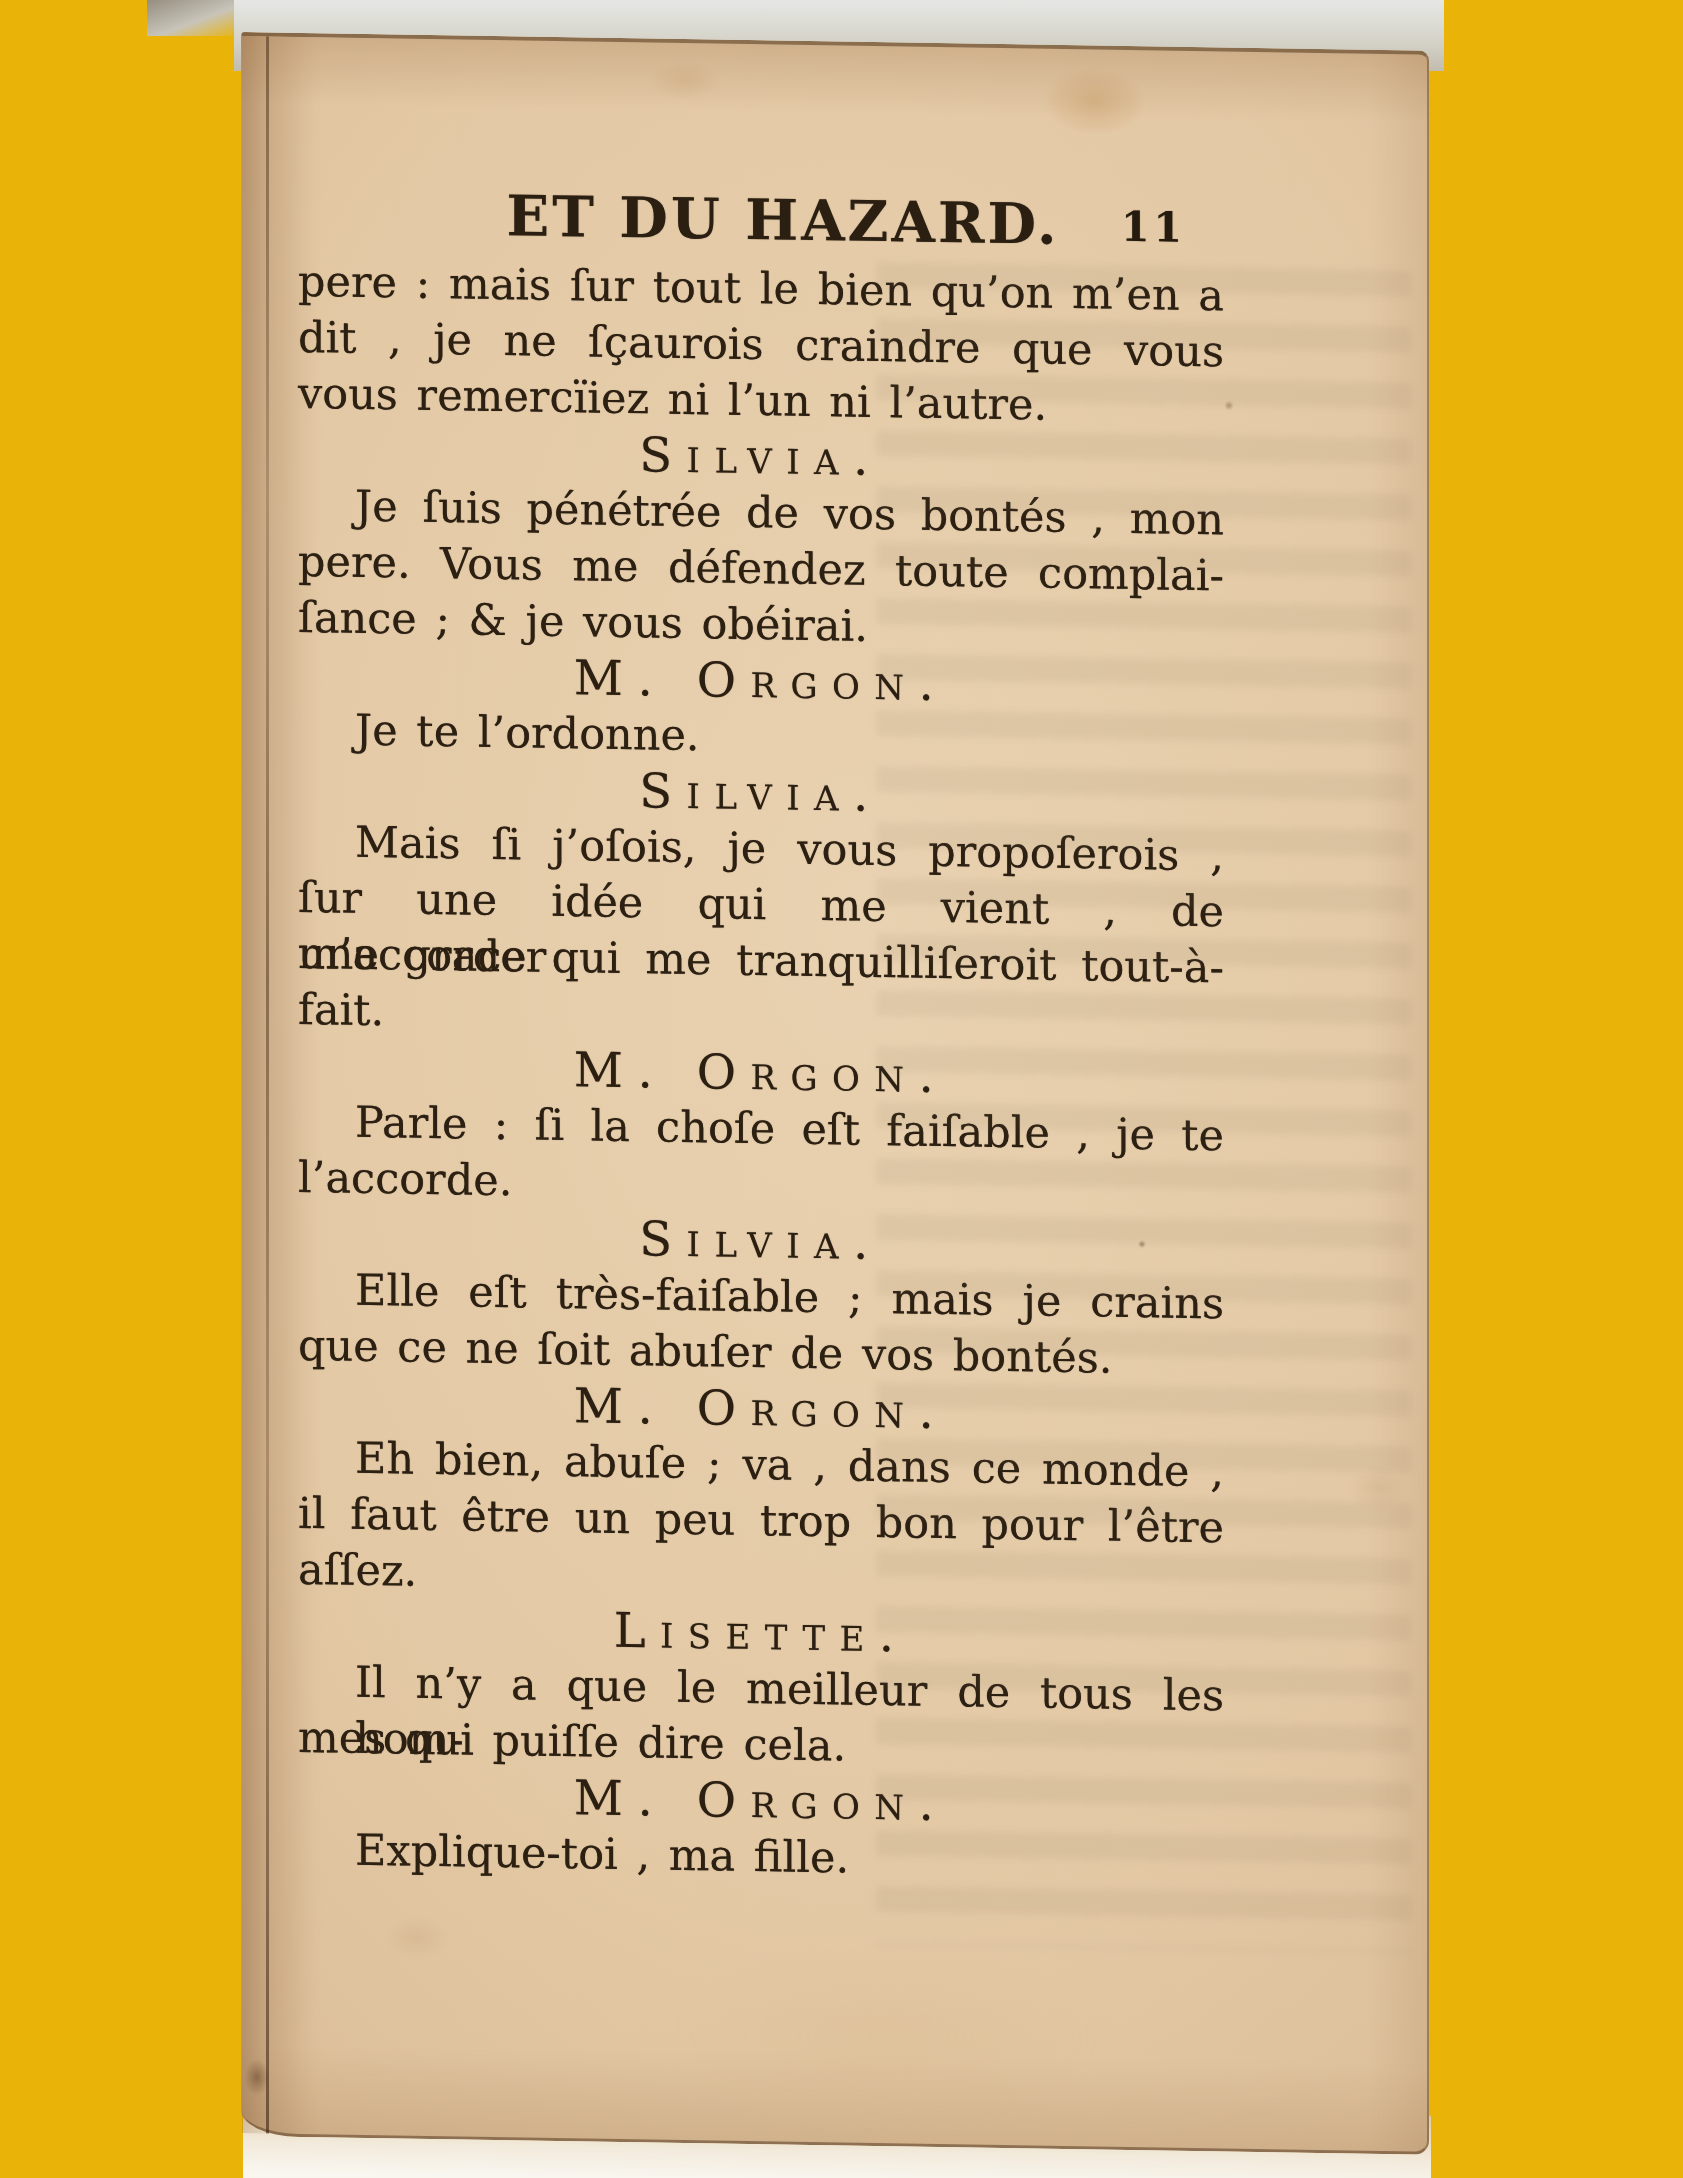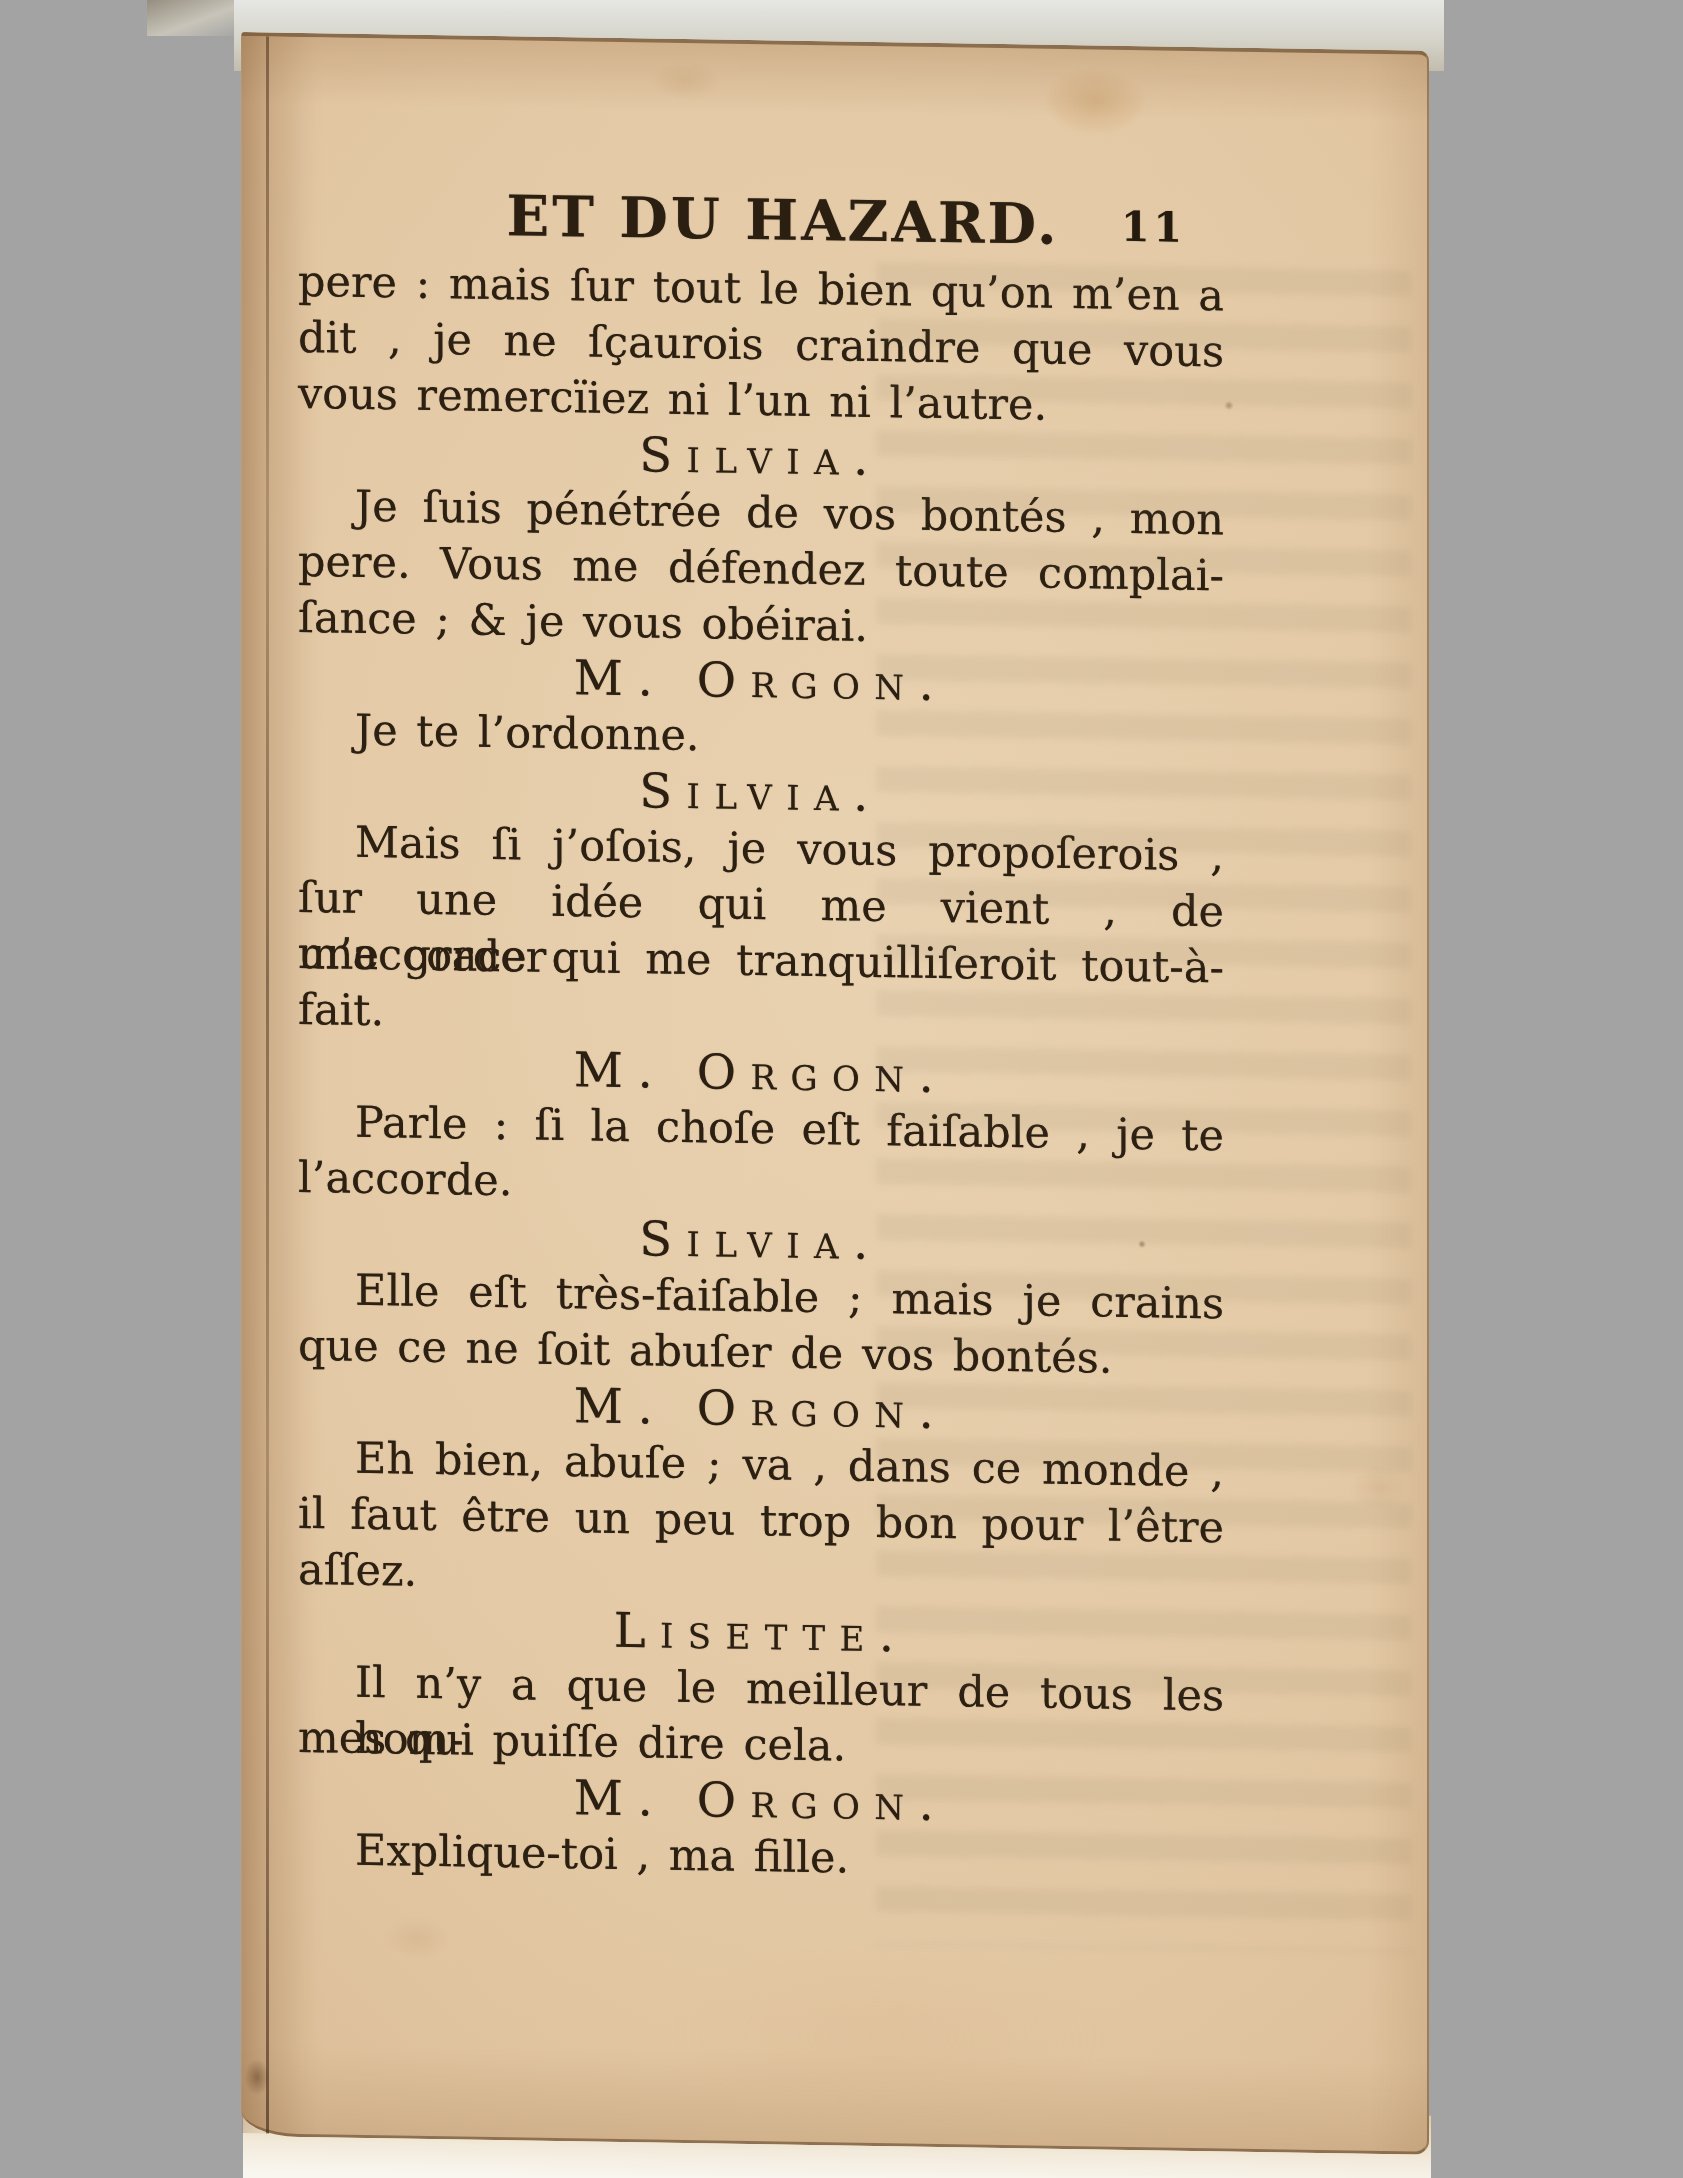--- a/index.html
+++ b/index.html
@@ -3,21 +3,21 @@
 <meta charset="utf-8">
 <style>
   html,body{margin:0;padding:0;}
   body{
     width:1683px;height:2178px;
     background:#fbfbf8;
     overflow:hidden;
     font-family:"DejaVu Serif","Liberation Serif",serif;
     position:relative;
   }
-  .scan{position:absolute;inset:0;background:#a3a3a3;}
+  .scan{position:absolute;inset:0;background:#eab308;}
 
   
   .corner-shade{
     position:absolute;left:147px;top:0;width:97px;height:36px;
     background:linear-gradient(to bottom right,#958e80,#c8c4b9 55%,rgba(200,197,188,0));
   }
 
   
   .adjacent-edge{
     position:absolute;left:234px;top:0;width:1210px;height:71px;

